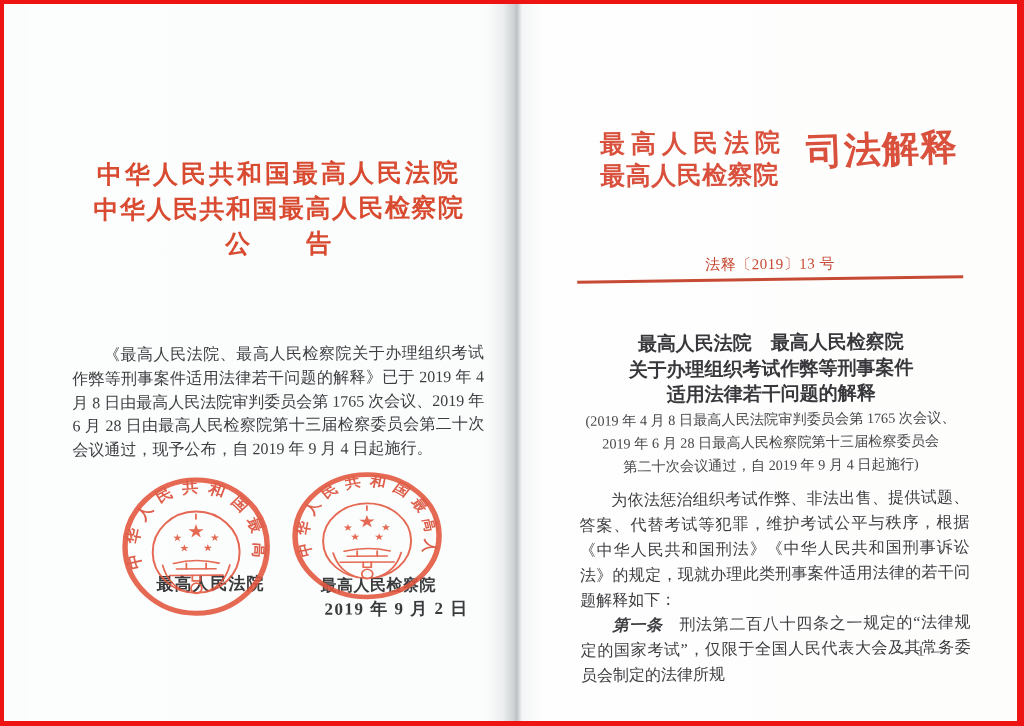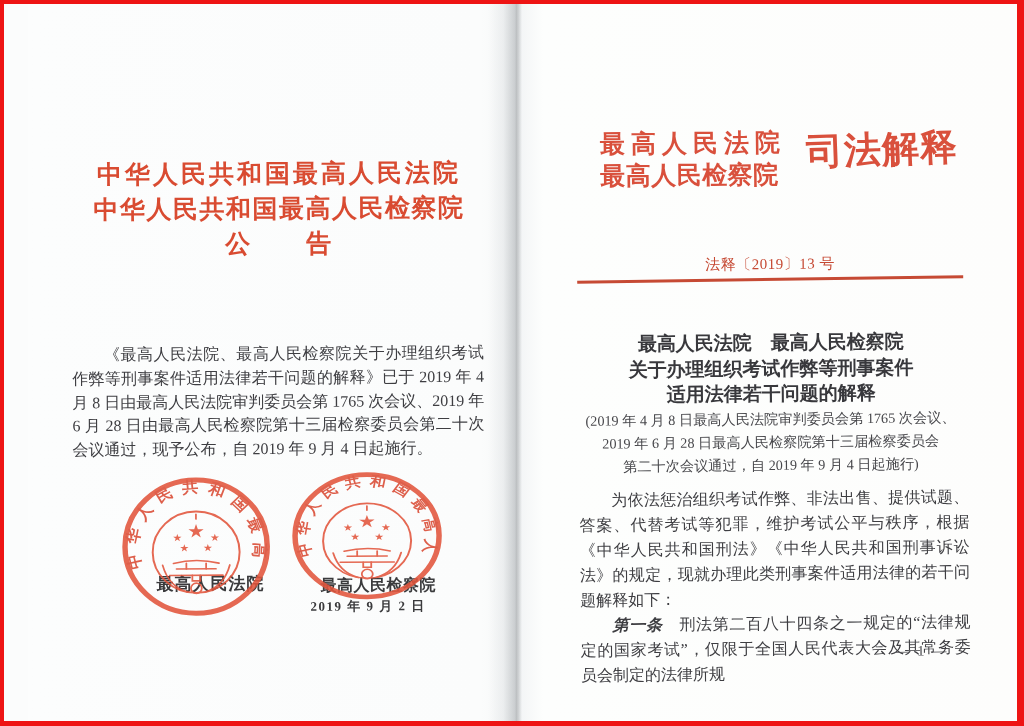--- a/index.html
+++ b/index.html
@@ -46,21 +46,21 @@
   }
   .seal{position:absolute;z-index:3;opacity:.88;}
   .seal svg{display:block;width:100%;height:100%;}
   .seal-a{left:88px;top:470px;width:158px;height:148px;}
   .seal-b{left:258px;top:466px;width:160px;height:136px;}
   .seal-caption{
     position:absolute;z-index:2;color:#3a3a3c;font-weight:600;white-space:nowrap;
   }
   .cap-a{left:127px;top:568px;font-size:17px;letter-spacing:1px;}
   .cap-b{left:291px;top:572px;font-size:16px;letter-spacing:0.5px;}
-  .cap-b-date{left:281px;top:594px;font-size:13px;letter-spacing:1.5px;}
+  .cap-b-date{left:295px;top:594px;font-size:17px;letter-spacing:1.5px;}
 
   
   .jud-header{position:absolute;left:84px;top:122px;display:flex;align-items:flex-start;
     color:#d9503c;font-family:"Liberation Sans","DejaVu Sans",sans-serif;font-weight:bold;}
   .jud-courts{width:196px;}
   .jud-line1{font-size:25px;line-height:32px;letter-spacing:6px;white-space:nowrap;}
   .jud-line2{font-size:25px;line-height:32px;letter-spacing:0.5px;white-space:nowrap;}
   .jud-big{font-size:37px;line-height:40px;margin-left:10px;margin-top:5px;
     letter-spacing:1px;transform:rotate(-1.5deg);white-space:nowrap;}
   .doc-number{position:absolute;left:60px;top:251px;width:386px;text-align:center;

